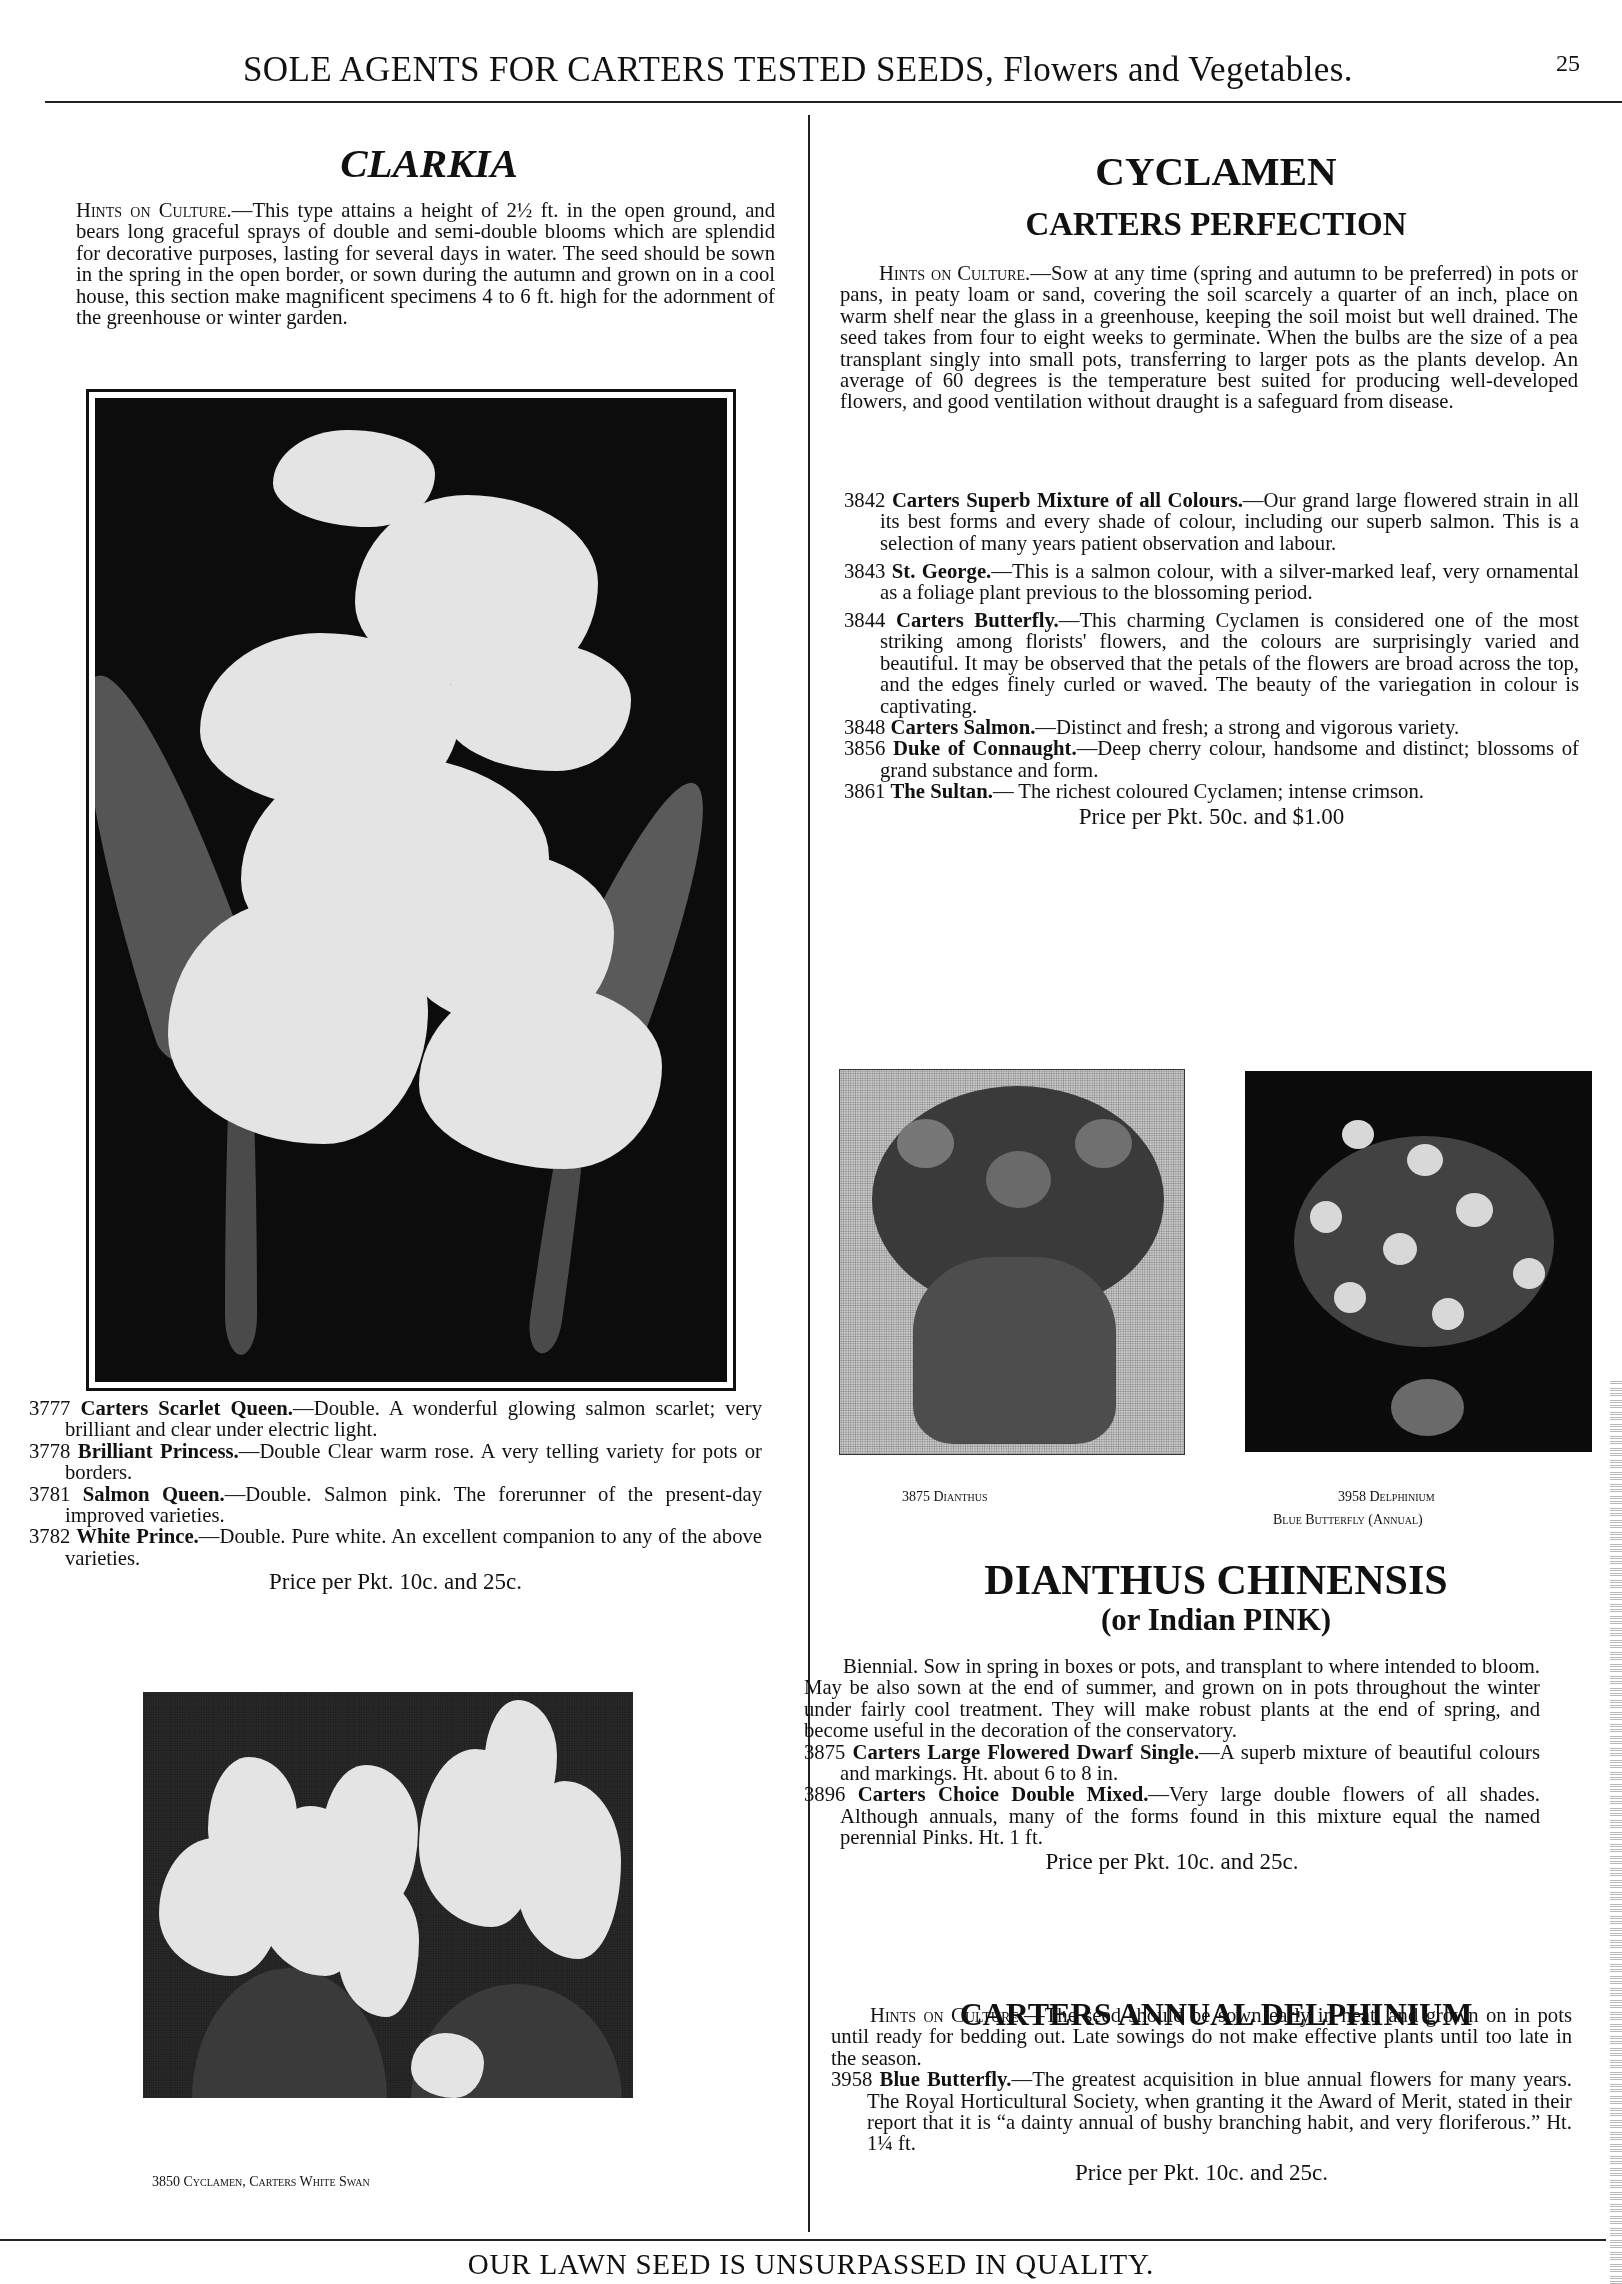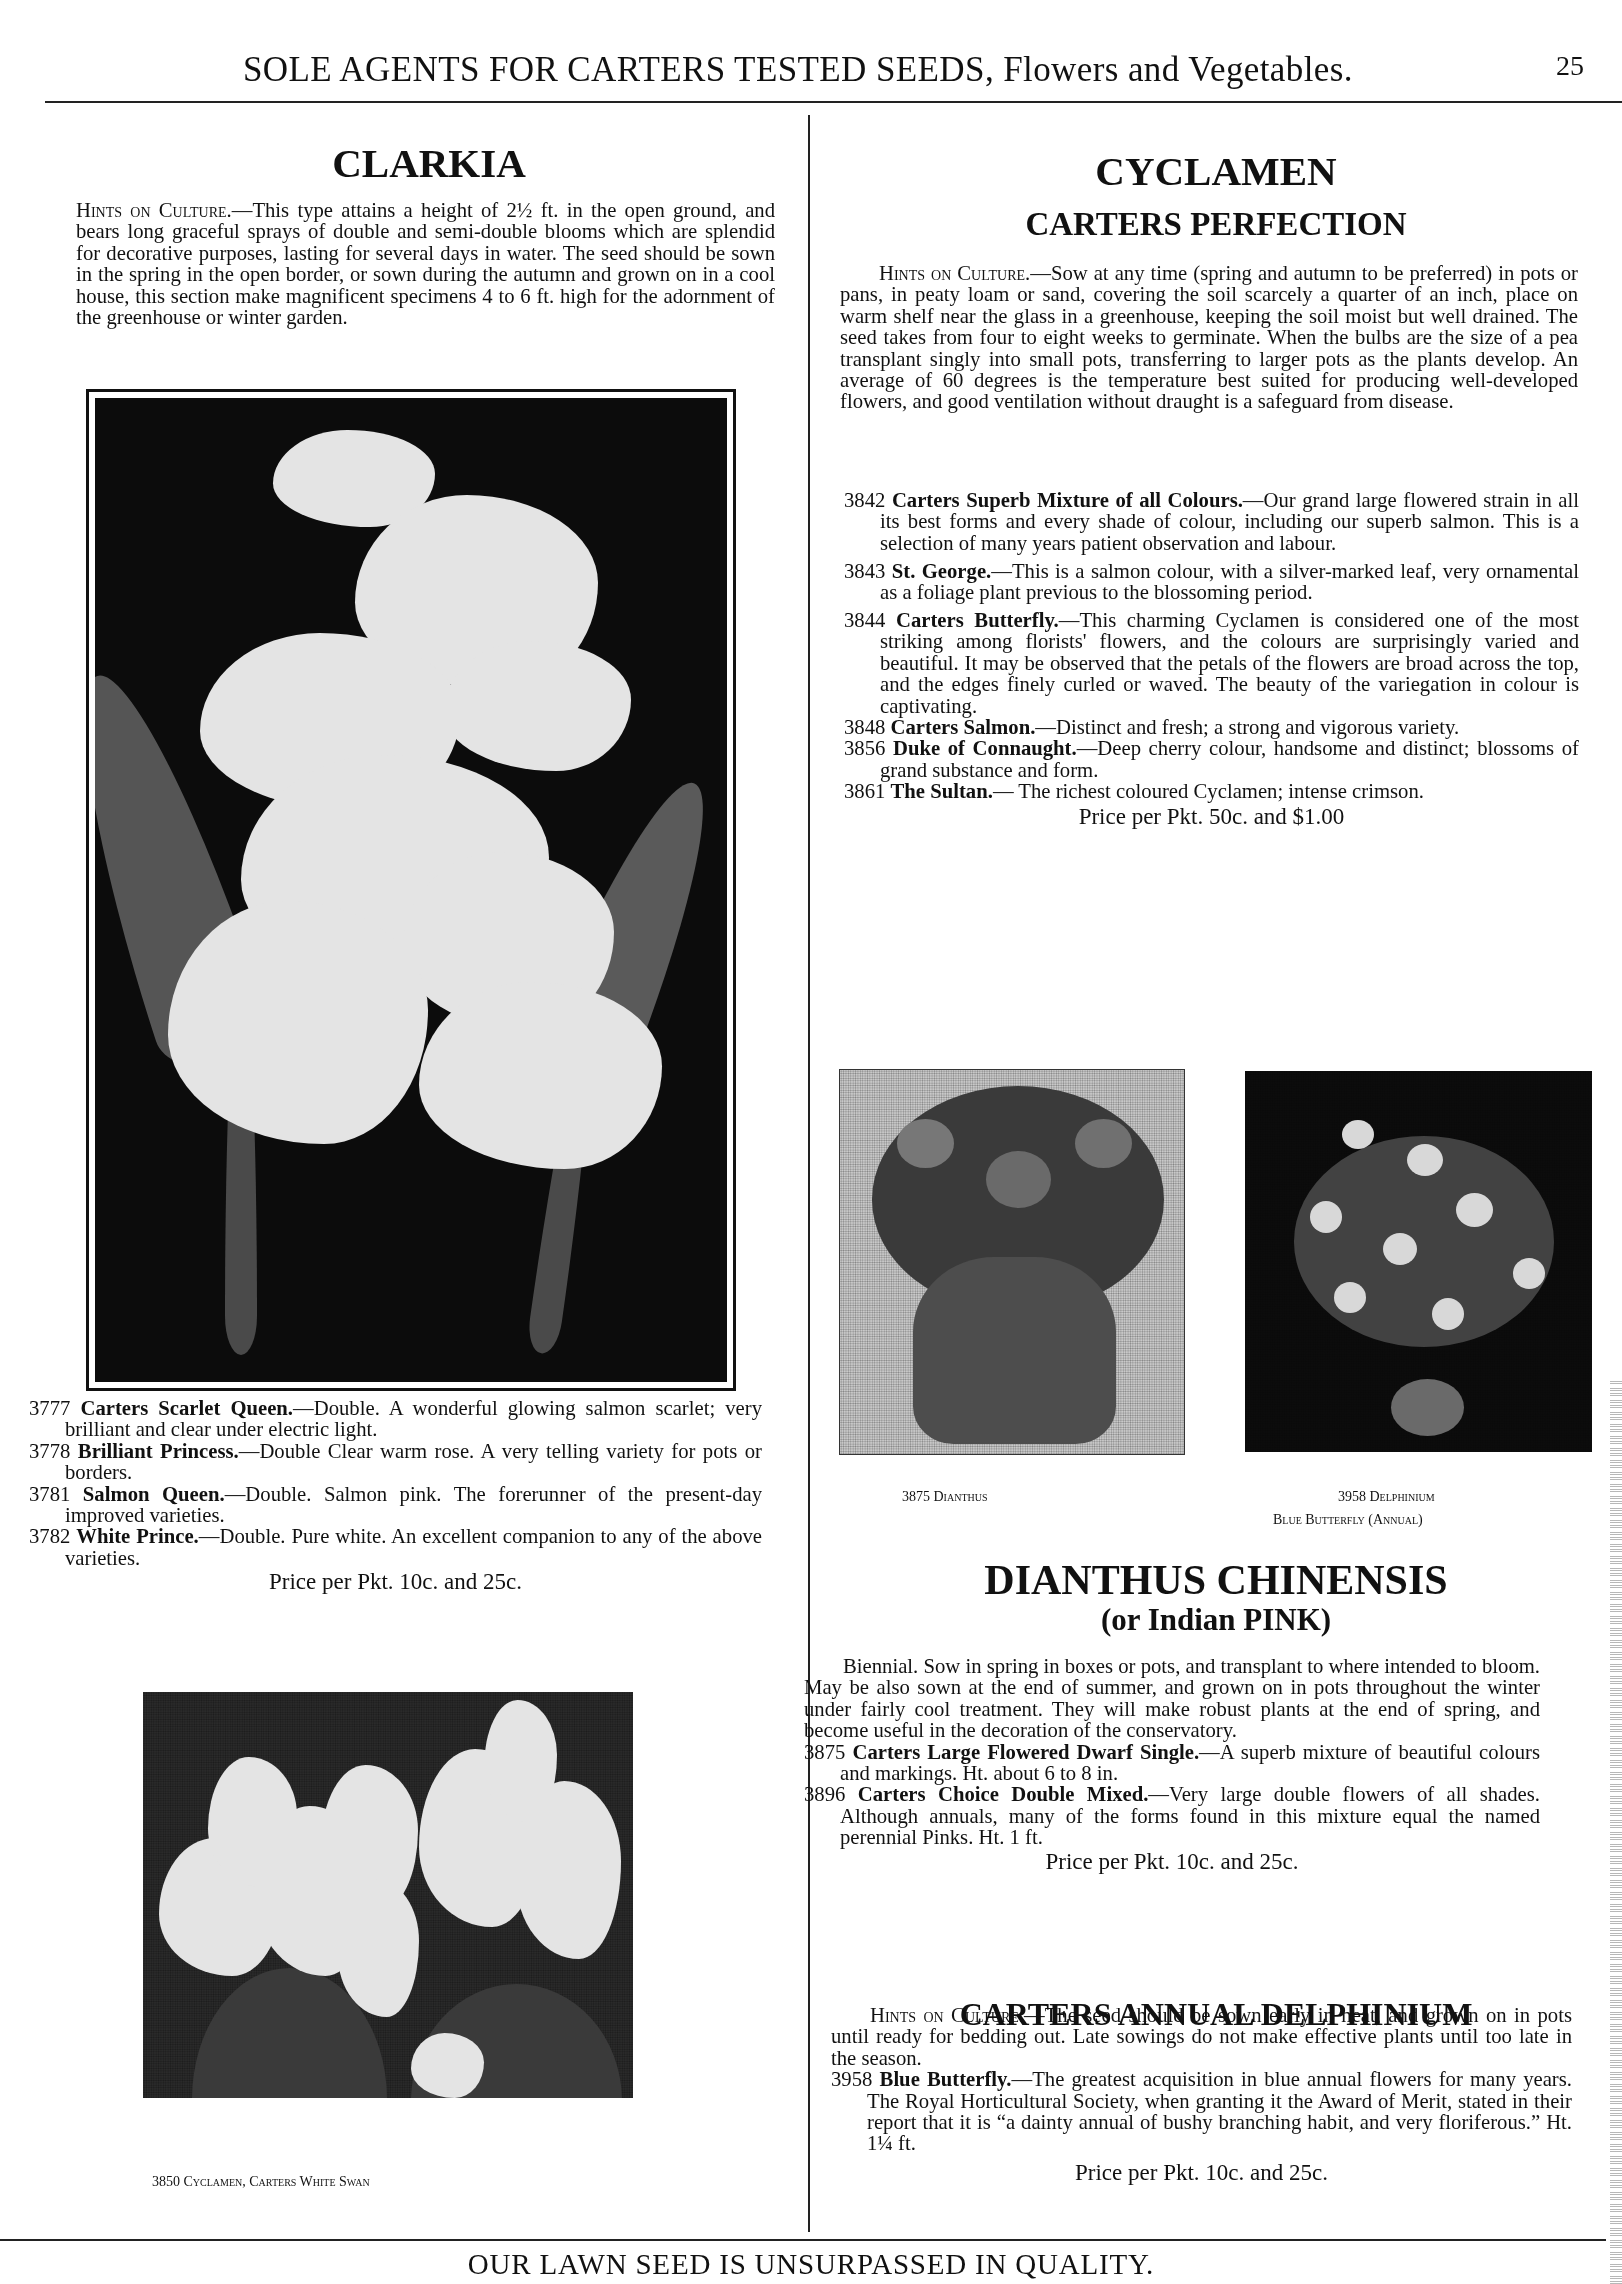--- a/index.html
+++ b/index.html
@@ -3,21 +3,21 @@
 <meta charset="utf-8">
 <style>
   html, body { margin: 0; padding: 0; background: #ffffff; }
   body {
     width: 1622px; height: 2284px; position: relative; overflow: hidden;
     font-family: "Liberation Serif", "DejaVu Serif", serif; color: #111;
   }
   .abs { position: absolute; }
   
   .running-head { left: 243px; top: 50px; font-size: 35px; letter-spacing: 0.4px; white-space: nowrap; }
-  .page-num { left: 1556px; top: 50px; font-size: 28px; }
+  .page-num { left: 1556px; top: 50px; font-size: 24px; }
   .rule-top { left: 45px; top: 101px; width: 1577px; height: 2.4px; background: #222; }
   .col-divider { left: 808px; top: 115px; width: 1.6px; height: 2117px; background: #222; }
   .rule-bottom { left: 0; top: 2239px; width: 1606px; height: 2.4px; background: #222; }
   .footer { left: 0; width: 1622px; top: 2248px; text-align: center; font-size: 29px; letter-spacing: 0.8px; }
   .edge-strip { left: 1610px; top: 1379px; width: 12px; height: 905px;
     background: repeating-linear-gradient(0deg, #999 0 0.8px, #fff 0.8px 2.4px); opacity: .7; }
 
   
   .h1 { text-align: center; font-weight: bold; font-size: 41px; line-height: 1; }
   .h2 { text-align: center; font-weight: bold; font-size: 33px; line-height: 1; }
@@ -39,21 +39,21 @@
   .bloom { position: absolute; border-radius: 50%; background: #d8d8d8; }
 </style>
 </head>
 <body>
 
 <div class="abs running-head">SOLE AGENTS FOR CARTERS TESTED SEEDS, Flowers and Vegetables.</div>
 <div class="abs page-num">25</div>
 <div class="abs rule-top"></div>
 <div class="abs col-divider"></div>
 
-<div class="abs h1" style="left:76px; top:143px; width:706px;">CLARKIA</div>
+<div class="abs h1" style="left:76px; top:143px; width:706px;font-style:italic;">CLARKIA</div>
 <div class="abs para" style="left:76px; top:200px; width:699px;">
   <span class="sc">Hints on Culture.</span><span>—This type attains a height of 2½ ft. in the open ground, and bears long graceful sprays of double and semi-double blooms which are splendid for decorative purposes, lasting for several days in water. The seed should be sown in the spring in the open border, or sown during the autumn and grown on in a cool house, this section make magnificent specimens 4 to 6 ft. high for the adornment of the greenhouse or winter garden.</span>
 </div>
 
 <div class="abs frame-outer photo" style="left:86px; top:389px; width:634px; height:986px;">
   <div style="position:relative; width:100%; height:100%; background:#0c0c0c; border:1.6px solid #fff; box-sizing:border-box; overflow:hidden;" class="ht">
     <div class="leaf" style="left:8px; top:268px; width:114px; height:406px; transform:rotate(-18deg); background:#555;"></div>
     <div class="leaf" style="left:487px; top:373px; width:97px; height:341px; transform:rotate(22deg); background:#5a5a5a;"></div>
     <div class="leaf" style="left:130px; top:568px; width:32px; height:389px; background:#4a4a4a;"></div>
     <div class="leaf" style="left:454px; top:616px; width:32px; height:341px; transform:rotate(8deg); background:#4a4a4a;"></div>

